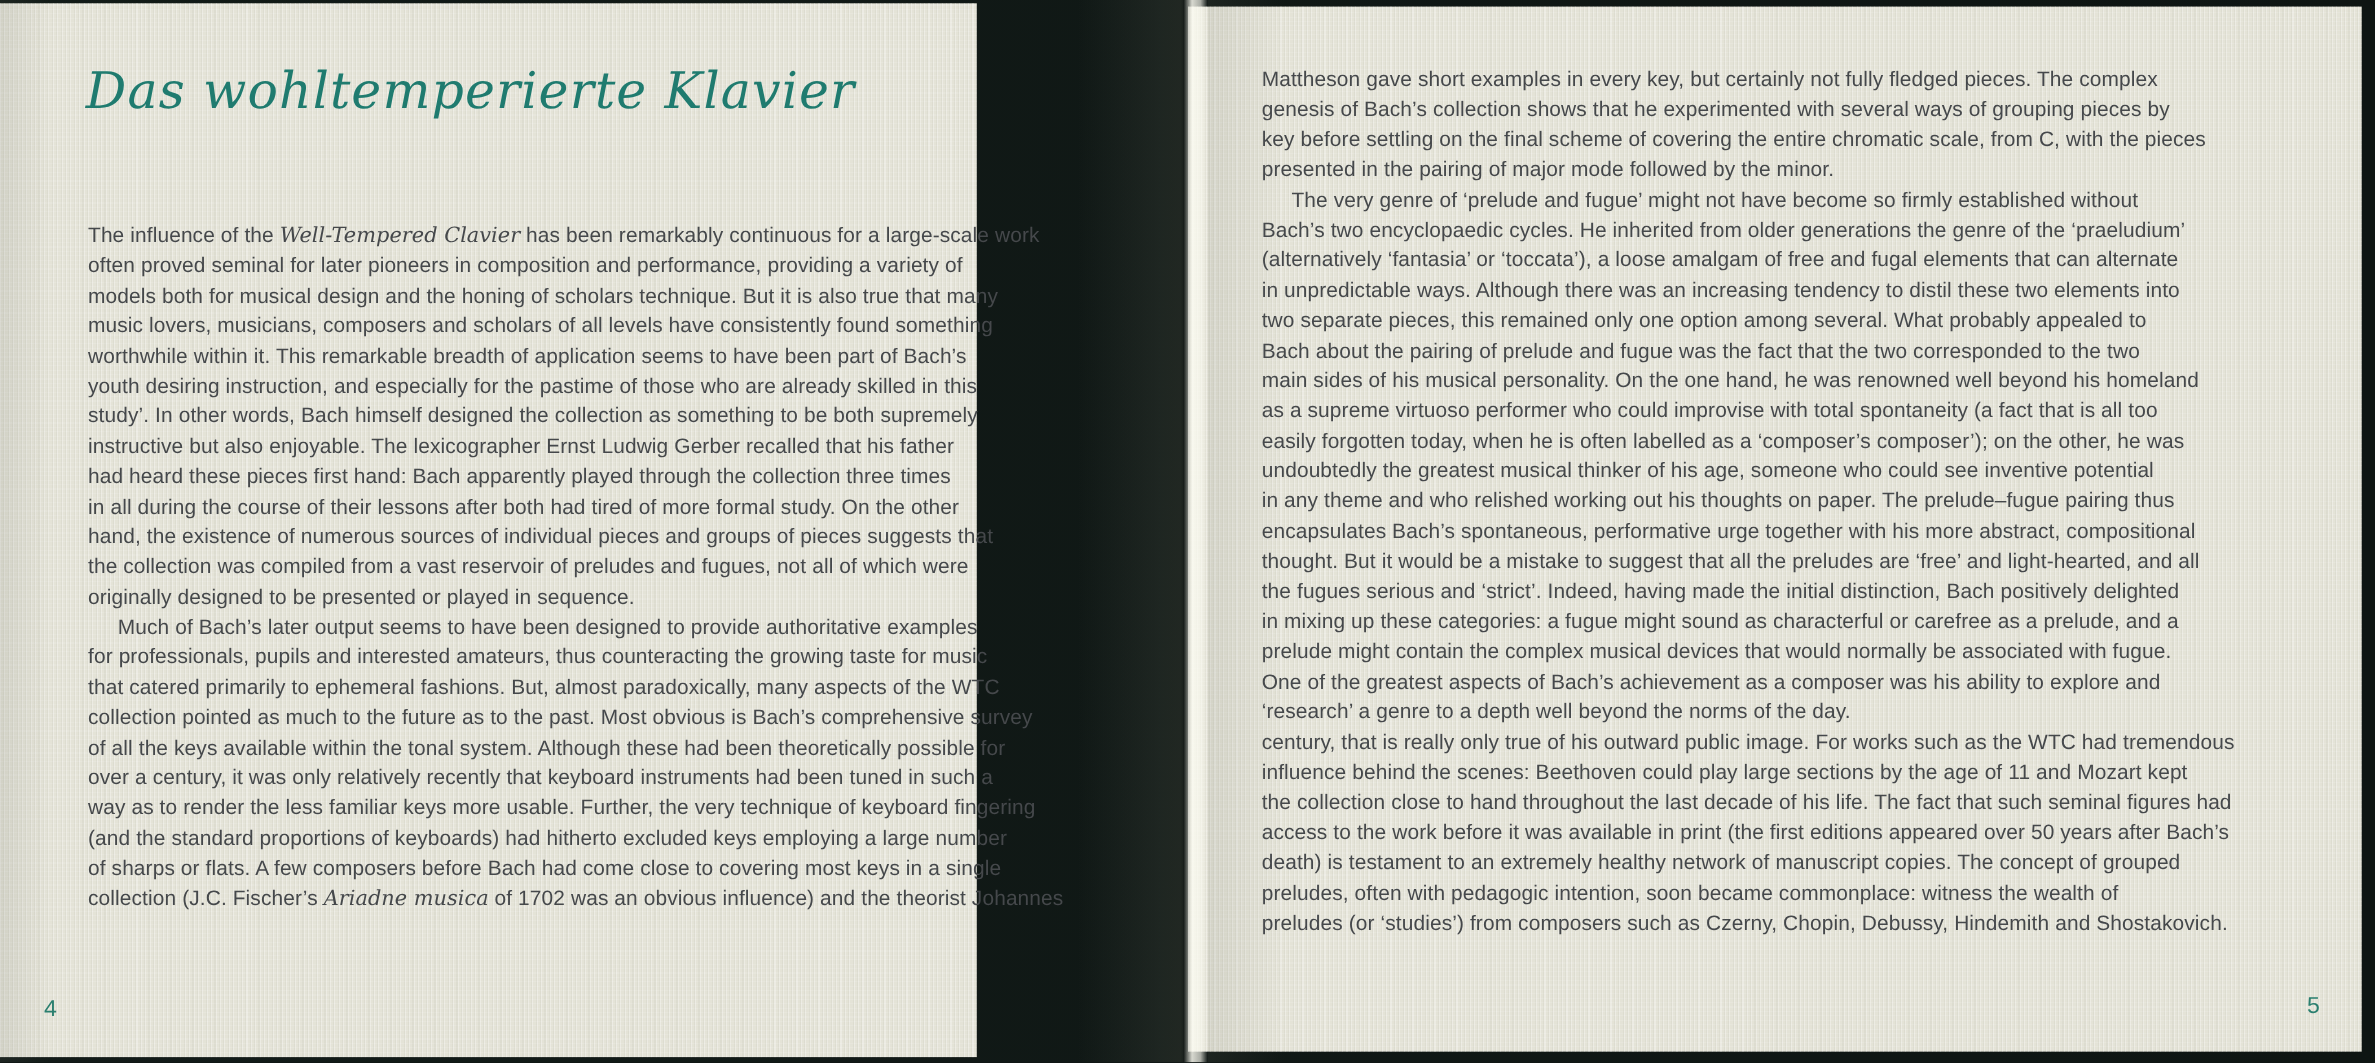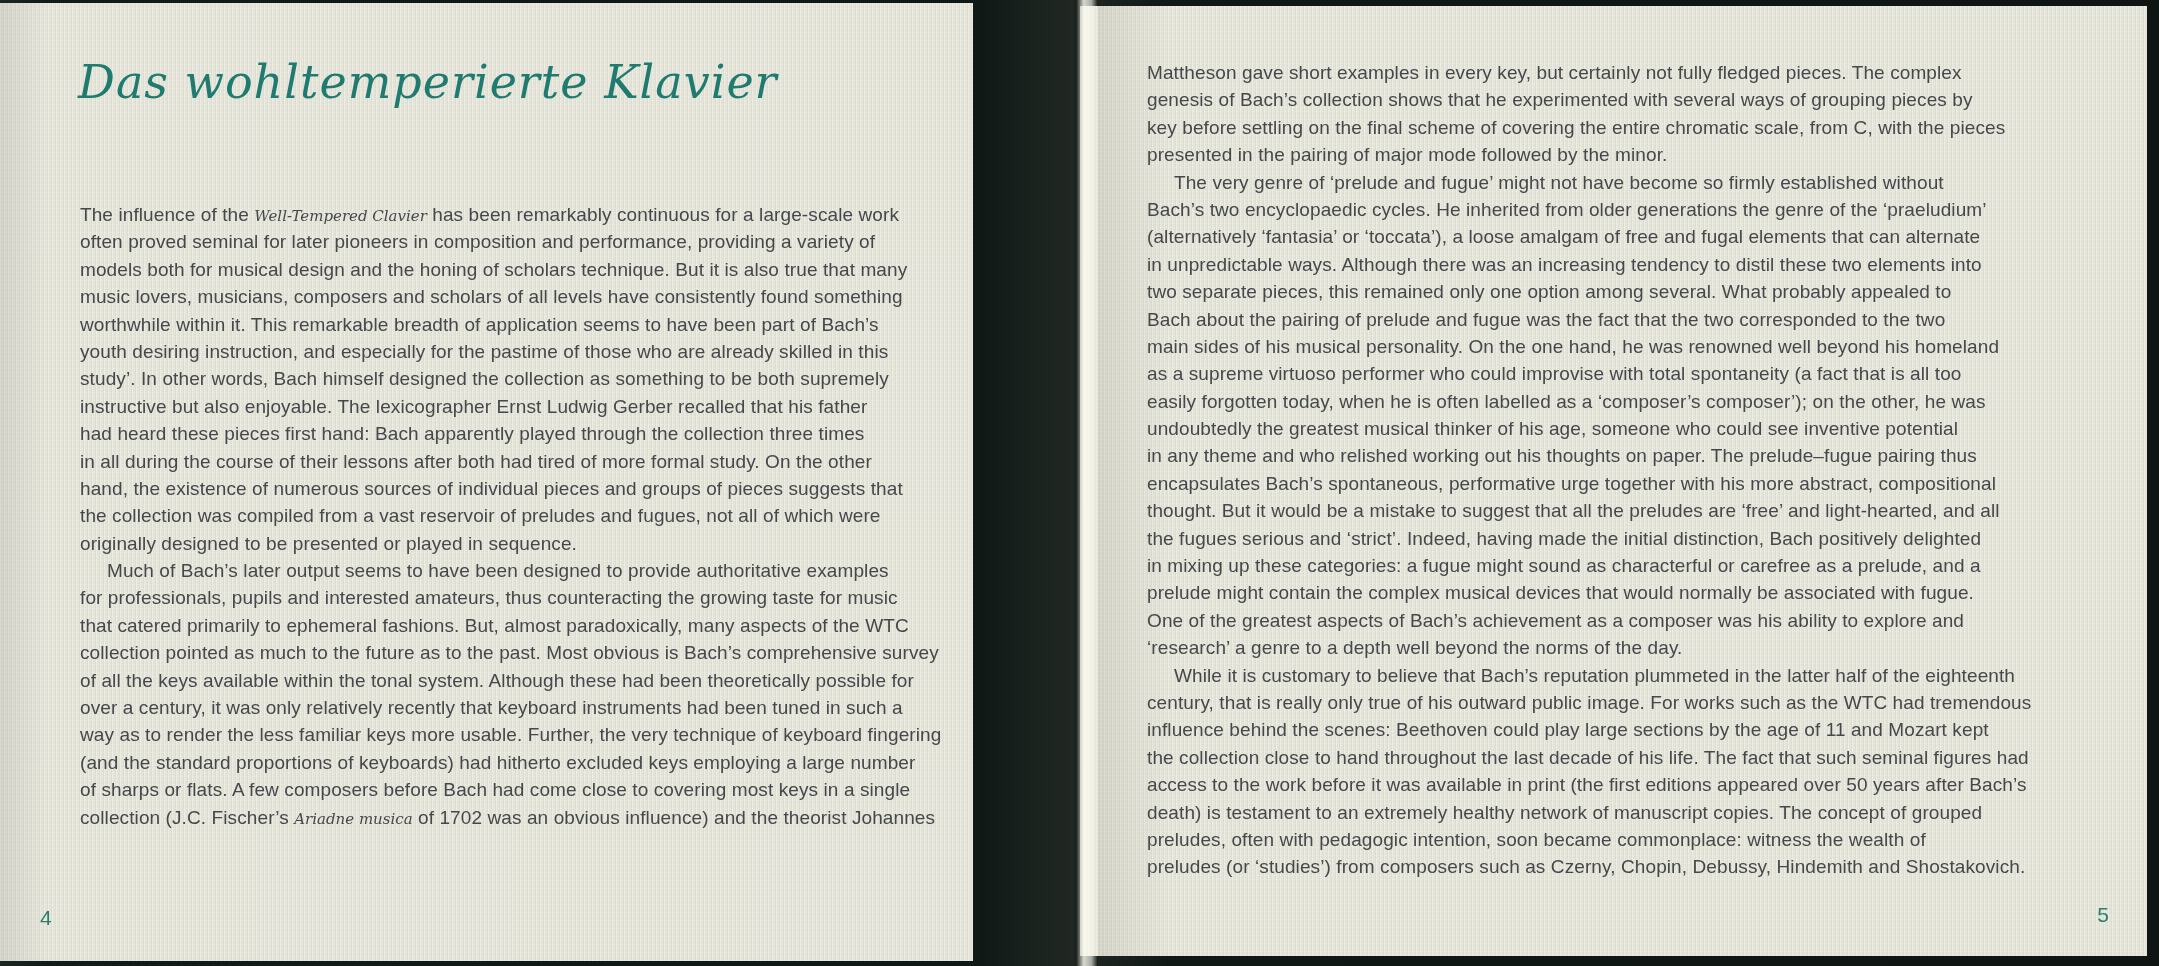--- a/index.html
+++ b/index.html
@@ -8,21 +8,21 @@
     background:linear-gradient(90deg,#121b18 0%,#0e1513 100%);
     font-family:"Liberation Sans",sans-serif;
   }
   .page{
     position:absolute;
     background-color:#e4e3d7;
     background-image:
       repeating-linear-gradient(90deg, rgba(255,255,255,0.30) 0 1px, rgba(0,0,0,0) 1px 3px, rgba(128,132,114,0.07) 3px 4px),
       repeating-linear-gradient(0deg, rgba(255,255,255,0.12) 0 1px, rgba(0,0,0,0) 1px 4px);
   }
-  #left-page{left:0;top:3px;width:973px;height:958px;}
+  #left-page{left:0;top:3px;width:888px;height:958px;}
   #right-page{left:1080px;top:6px;width:1067px;height:950px;}
   
   #gutter-shadow-left{
     position:absolute;left:980px;top:0;width:96px;height:966px;
     background:linear-gradient(90deg, rgba(95,100,88,0) 0%, rgba(95,100,88,0.18) 78%, rgba(60,64,55,0.38) 97%, rgba(40,44,38,0.45) 100%);
     pointer-events:none;
   }
   #gutter-highlight{
     position:absolute;left:1076px;top:0;width:22px;height:966px;
     background:linear-gradient(90deg, rgba(30,32,28,0.35) 0%, rgba(250,250,240,0.85) 35%, rgba(250,250,240,0.65) 70%, rgba(230,230,218,0) 100%);
@@ -52,21 +52,21 @@
     color:#45484b;
     letter-spacing:0.1px;
   }
   #left-body{left:80px;top:198px;width:930px;}
   #right-body{left:67px;top:53px;width:950px;}
   .body-text .line{white-space:nowrap;height:27.4px;}
   .body-text .line.indent{padding-left:27px;}
   .body-text em{
     font-family:"DejaVu Serif","Liberation Serif",serif;
     font-style:italic;font-weight:400;
-    font-size:15px;letter-spacing:0;
+    font-size:19px;letter-spacing:0;
   }
   .page-number{
     position:absolute;
     font-size:21px;color:#2a7f6f;
   }
   #page-number-left{left:40px;top:903px;}
   #page-number-right{right:38px;top:897px;}
 </style>
 </head>
 <body>
@@ -120,21 +120,20 @@
         <div class="line">easily forgotten today, when he is often labelled as a ‘composer’s composer’); on the other, he was</div>
         <div class="line">undoubtedly the greatest musical thinker of his age, someone who could see inventive potential</div>
         <div class="line">in any theme and who relished working out his thoughts on paper. The prelude–fugue pairing thus</div>
         <div class="line">encapsulates Bach’s spontaneous, performative urge together with his more abstract, compositional</div>
         <div class="line">thought. But it would be a mistake to suggest that all the preludes are ‘free’ and light-hearted, and all</div>
         <div class="line">the fugues serious and ‘strict’. Indeed, having made the initial distinction, Bach positively delighted</div>
         <div class="line">in mixing up these categories: a fugue might sound as characterful or carefree as a prelude, and a</div>
         <div class="line">prelude might contain the complex musical devices that would normally be associated with fugue.</div>
         <div class="line">One of the greatest aspects of Bach’s achievement as a composer was his ability to explore and</div>
         <div class="line">‘research’ a genre to a depth well beyond the norms of the day.</div>
-        <div class="line indent">While it is customary to believe that Bach’s reputation plummeted in the latter half of the eighteenth</div>
         <div class="line">century, that is really only true of his outward public image. For works such as the WTC had tremendous</div>
         <div class="line">influence behind the scenes: Beethoven could play large sections by the age of 11 and Mozart kept</div>
         <div class="line">the collection close to hand throughout the last decade of his life. The fact that such seminal figures had</div>
         <div class="line">access to the work before it was available in print (the first editions appeared over 50 years after Bach’s</div>
         <div class="line">death) is testament to an extremely healthy network of manuscript copies. The concept of grouped</div>
         <div class="line">preludes, often with pedagogic intention, soon became commonplace: witness the wealth of</div>
         <div class="line">preludes (or ‘studies’) from composers such as Czerny, Chopin, Debussy, Hindemith and Shostakovich.</div>
       </div>
     <div class="page-number" id="page-number-right">5</div>
   </div>

